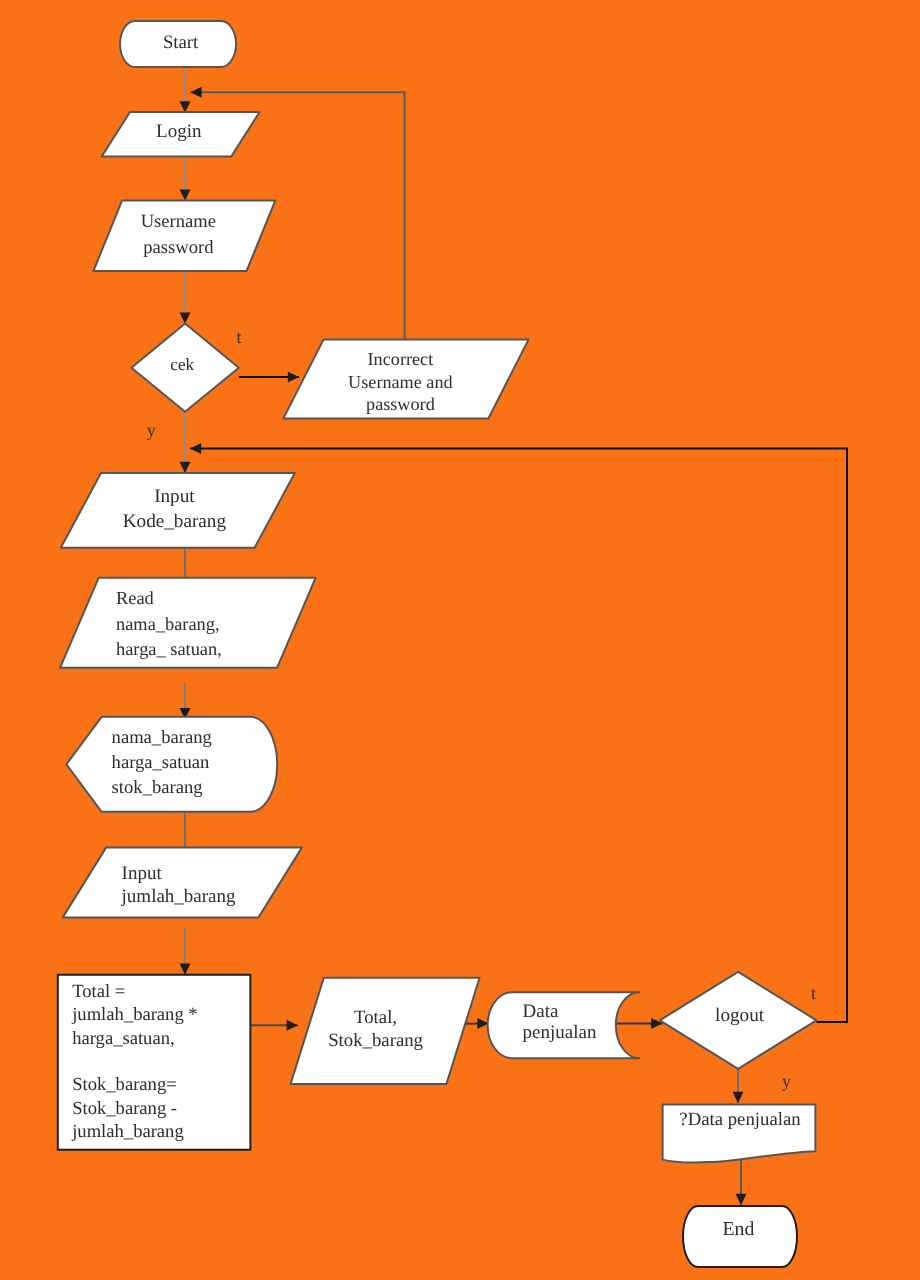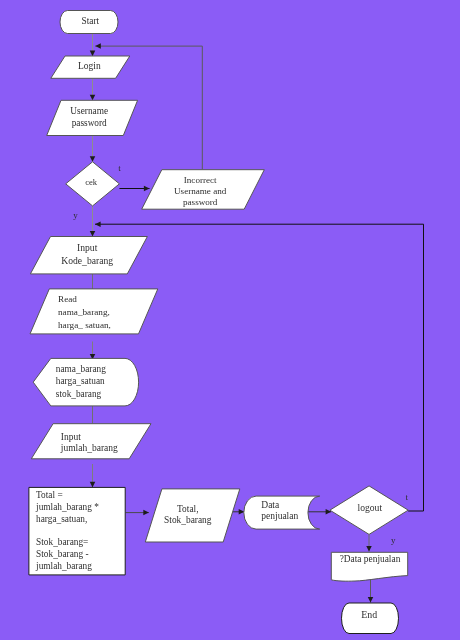--- a/index.html
+++ b/index.html
@@ -1,18 +1,18 @@
 <!DOCTYPE html>
 <html lang="en"><head>
 <meta charset="utf-8">
 <title>Flowchart</title>
 <style>
   html, body { margin:0; padding:0; background:#ffffff; }
   #page { position:relative; width:460px; height:640px;
-          background:#8b5cf6; overflow:hidden; }
+          background:#f97316; overflow:hidden; }
   #flowchart { display:block; }
   .shp   { fill:#ffffff; stroke:#555555; stroke-width:1;
             stroke-linejoin:round; }
   .edge  { fill:none; stroke:#1c1c1c; stroke-width:1; }
   .arrow { fill:#1c1c1c; stroke:none; }
   .lbl   { font-family:"Liberation Serif","DejaVu Serif",serif; fill:#2e2e2e;
             white-space:pre; }
 </style>
 </head>
 <body>

